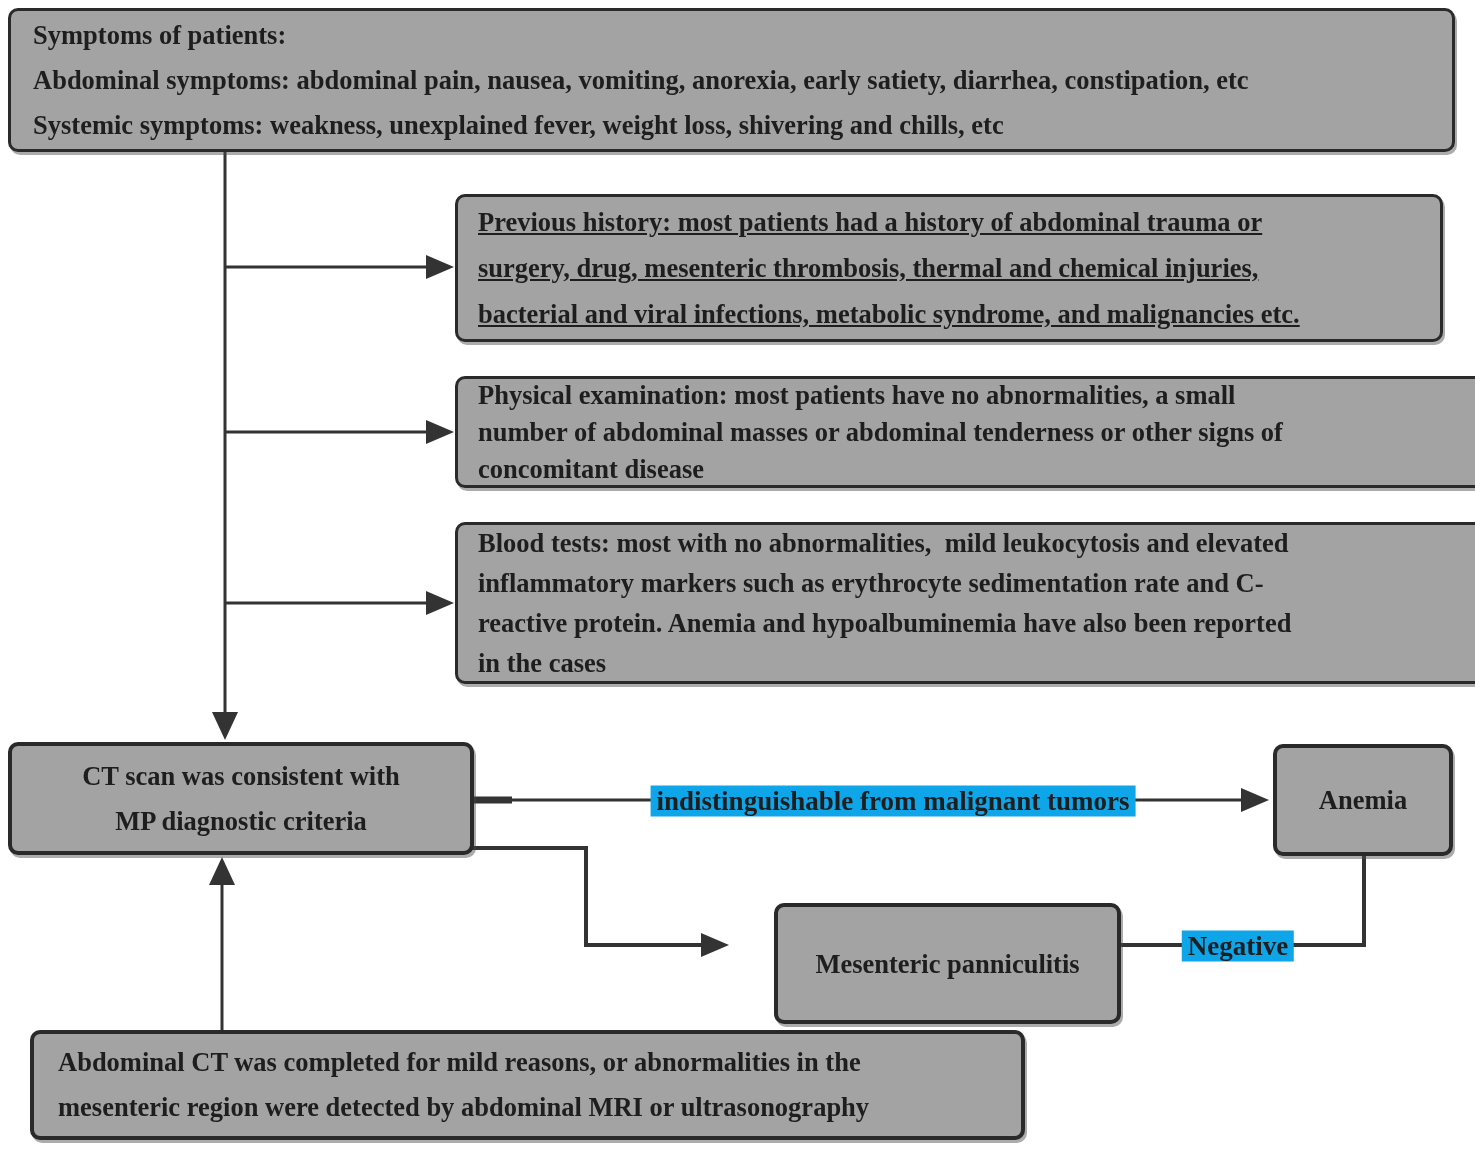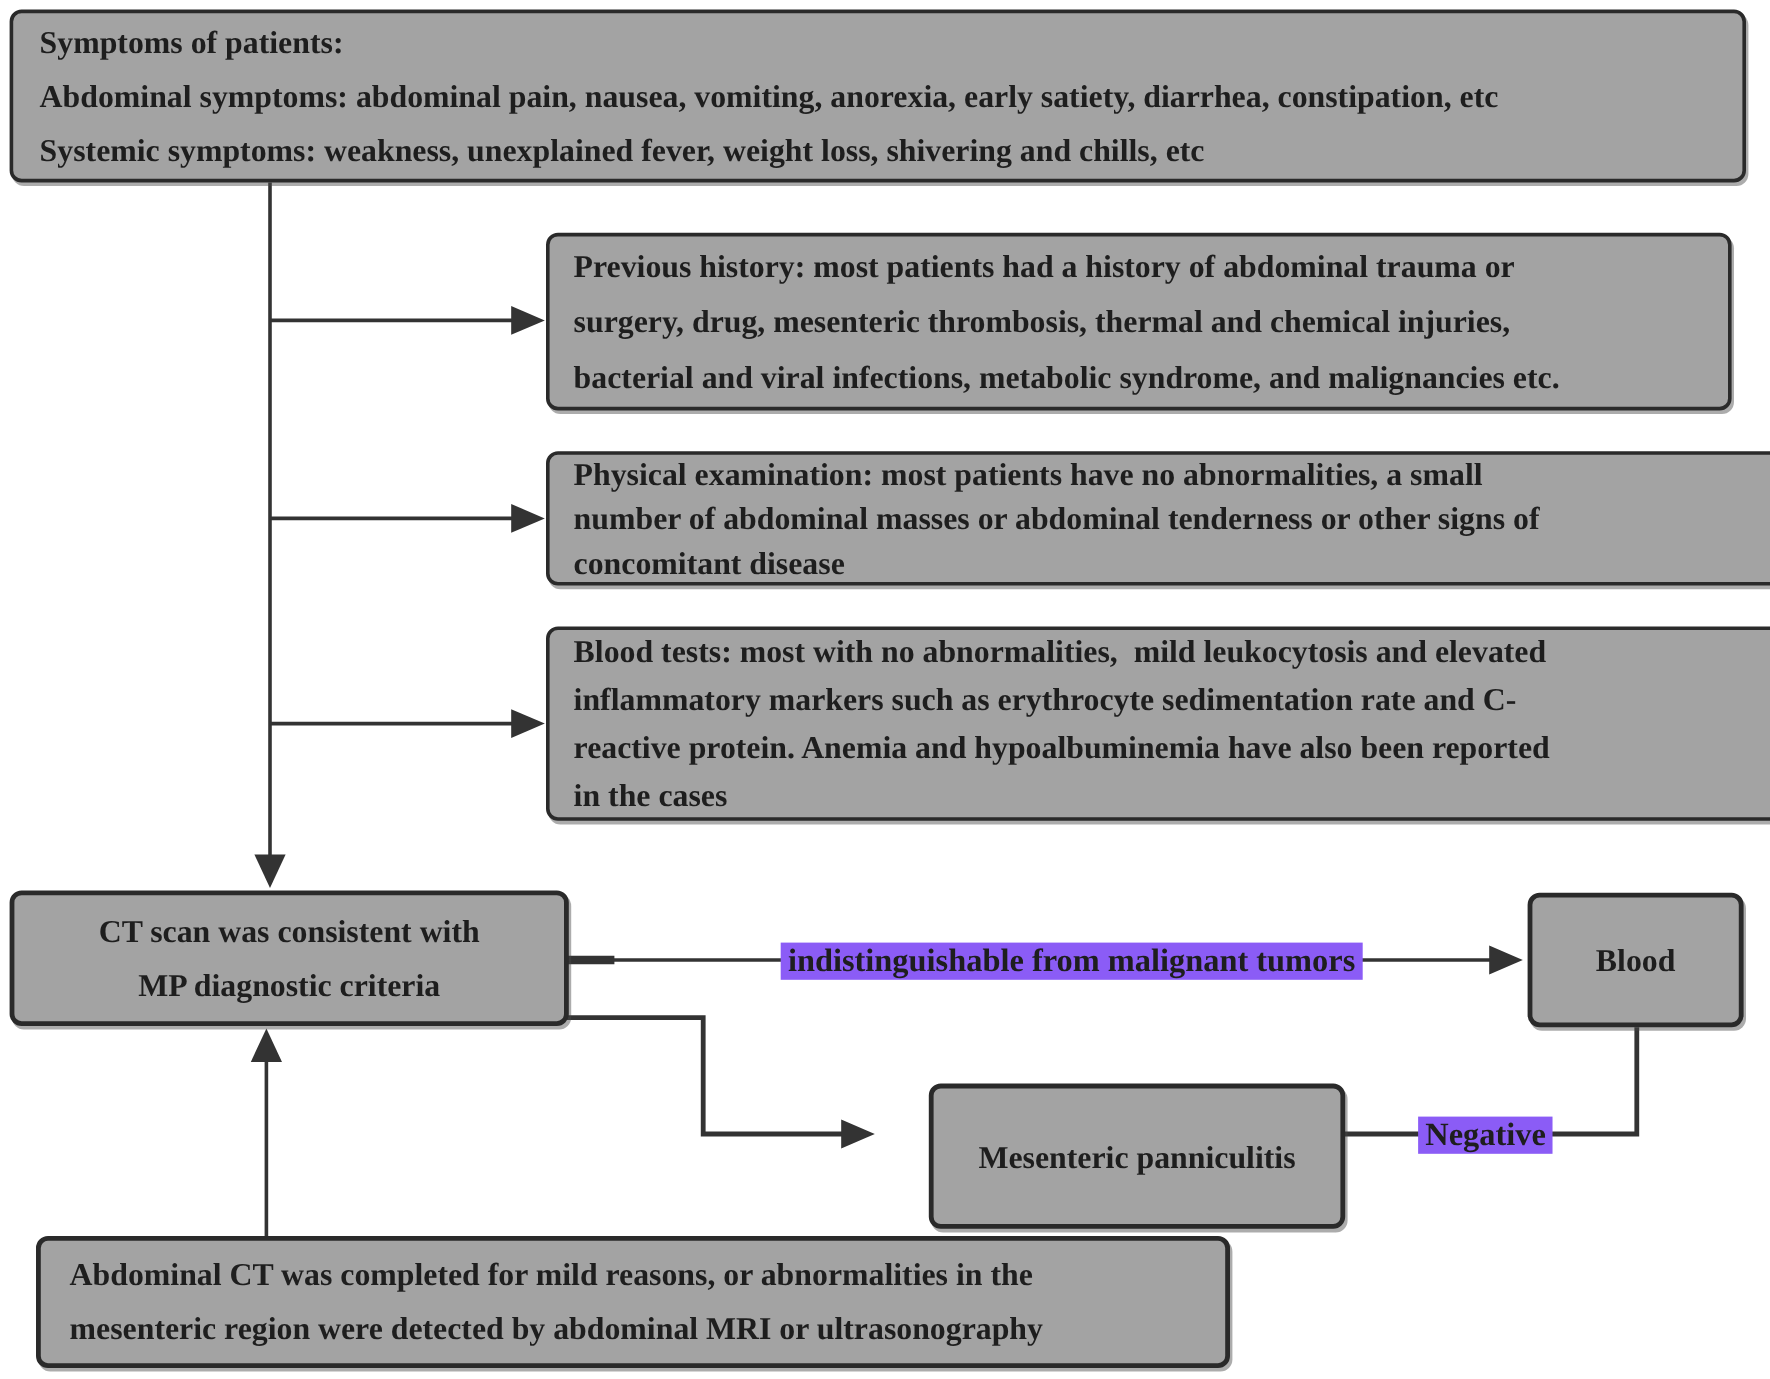--- a/index.html
+++ b/index.html
@@ -41,38 +41,38 @@
     white-space: pre-wrap;
     color: #1e1e1e;
   }
   .thickborder { border-width: 4px; }
   .left-text .txt { text-align: left; }
   .center-text .txt { text-align: center; }
 
   .node-symptoms       { left: 8px;    top: 8px;    width: 1447px; height: 144px; padding: 0 14px 0 22px; }
   .node-symptoms .txt  { line-height: 45px; }
   .node-history        { left: 455px;  top: 194px;  width: 988px;  height: 148px; padding: 0 12px 0 20px; }
-  .node-history .txt   { line-height: 46px; }
+  .node-history .txt   { line-height: 46px; text-decoration: underline; }
   .node-physical       { left: 455px;  top: 376px;  width: 1156px;  height: 112px; padding: 0 12px 0 20px; }
   .node-physical .txt  { line-height: 37px; }
   .node-blood          { left: 455px;  top: 522px;  width: 1072px;  height: 162px; padding: 0 12px 0 20px; }
   .node-blood .txt     { line-height: 40px; }
   .node-ct             { left: 8px;    top: 742px;  width: 466px;  height: 113px; padding: 0 8px; }
   .node-ct .txt        { line-height: 45px; }
   .node-biopsy         { left: 1273px; top: 744px;  width: 180px;  height: 112px; padding: 0 6px; }
   .node-biopsy .txt    { line-height: 34px; }
   .node-mesenteric     { left: 730px;  top: 903px;  width: 347px;  height: 121px; padding: 0 6px; margin-left: 44px; }
   .node-mesenteric .txt{ line-height: 34px; }
   .node-abdominalct    { left: 30px;   top: 1030px; width: 995px;  height: 110px; padding: 0 10px 0 24px; }
   .node-abdominalct .txt { line-height: 45px; }
 
   .edge-label {
     position: absolute;
     transform: translate(-50%, -50%);
-    background: #8b5cf6;
+    background: #0ea5e9;
     padding: 0 6px;
     font-weight: bold;
     font-size: 27px;
     white-space: nowrap;
     z-index: 3;
     color: #1e1e1e;
   }
   .label-indistinguishable { left: 893px;  top: 801px; }
   .label-negative          { left: 1238px; top: 946px; }
 </style>
@@ -149,21 +149,21 @@
 reactive protein. Anemia and hypoalbuminemia have also been reported
 in the cases</span>
   </div>
 
   <div class="node center-text thickborder node-ct">
     <span class="txt">CT scan was consistent with
 MP diagnostic criteria</span>
   </div>
 
   <div class="node center-text thickborder node-biopsy">
-    <span class="txt">Blood</span>
+    <span class="txt">Anemia</span>
   </div>
 
   <div class="node center-text thickborder node-mesenteric">
     <span class="txt">Mesenteric panniculitis</span>
   </div>
 
   <div class="node left-text thickborder node-abdominalct">
     <span class="txt">Abdominal CT was completed for mild reasons, or abnormalities in the
 mesenteric region were detected by abdominal MRI or ultrasonography</span>
   </div>

